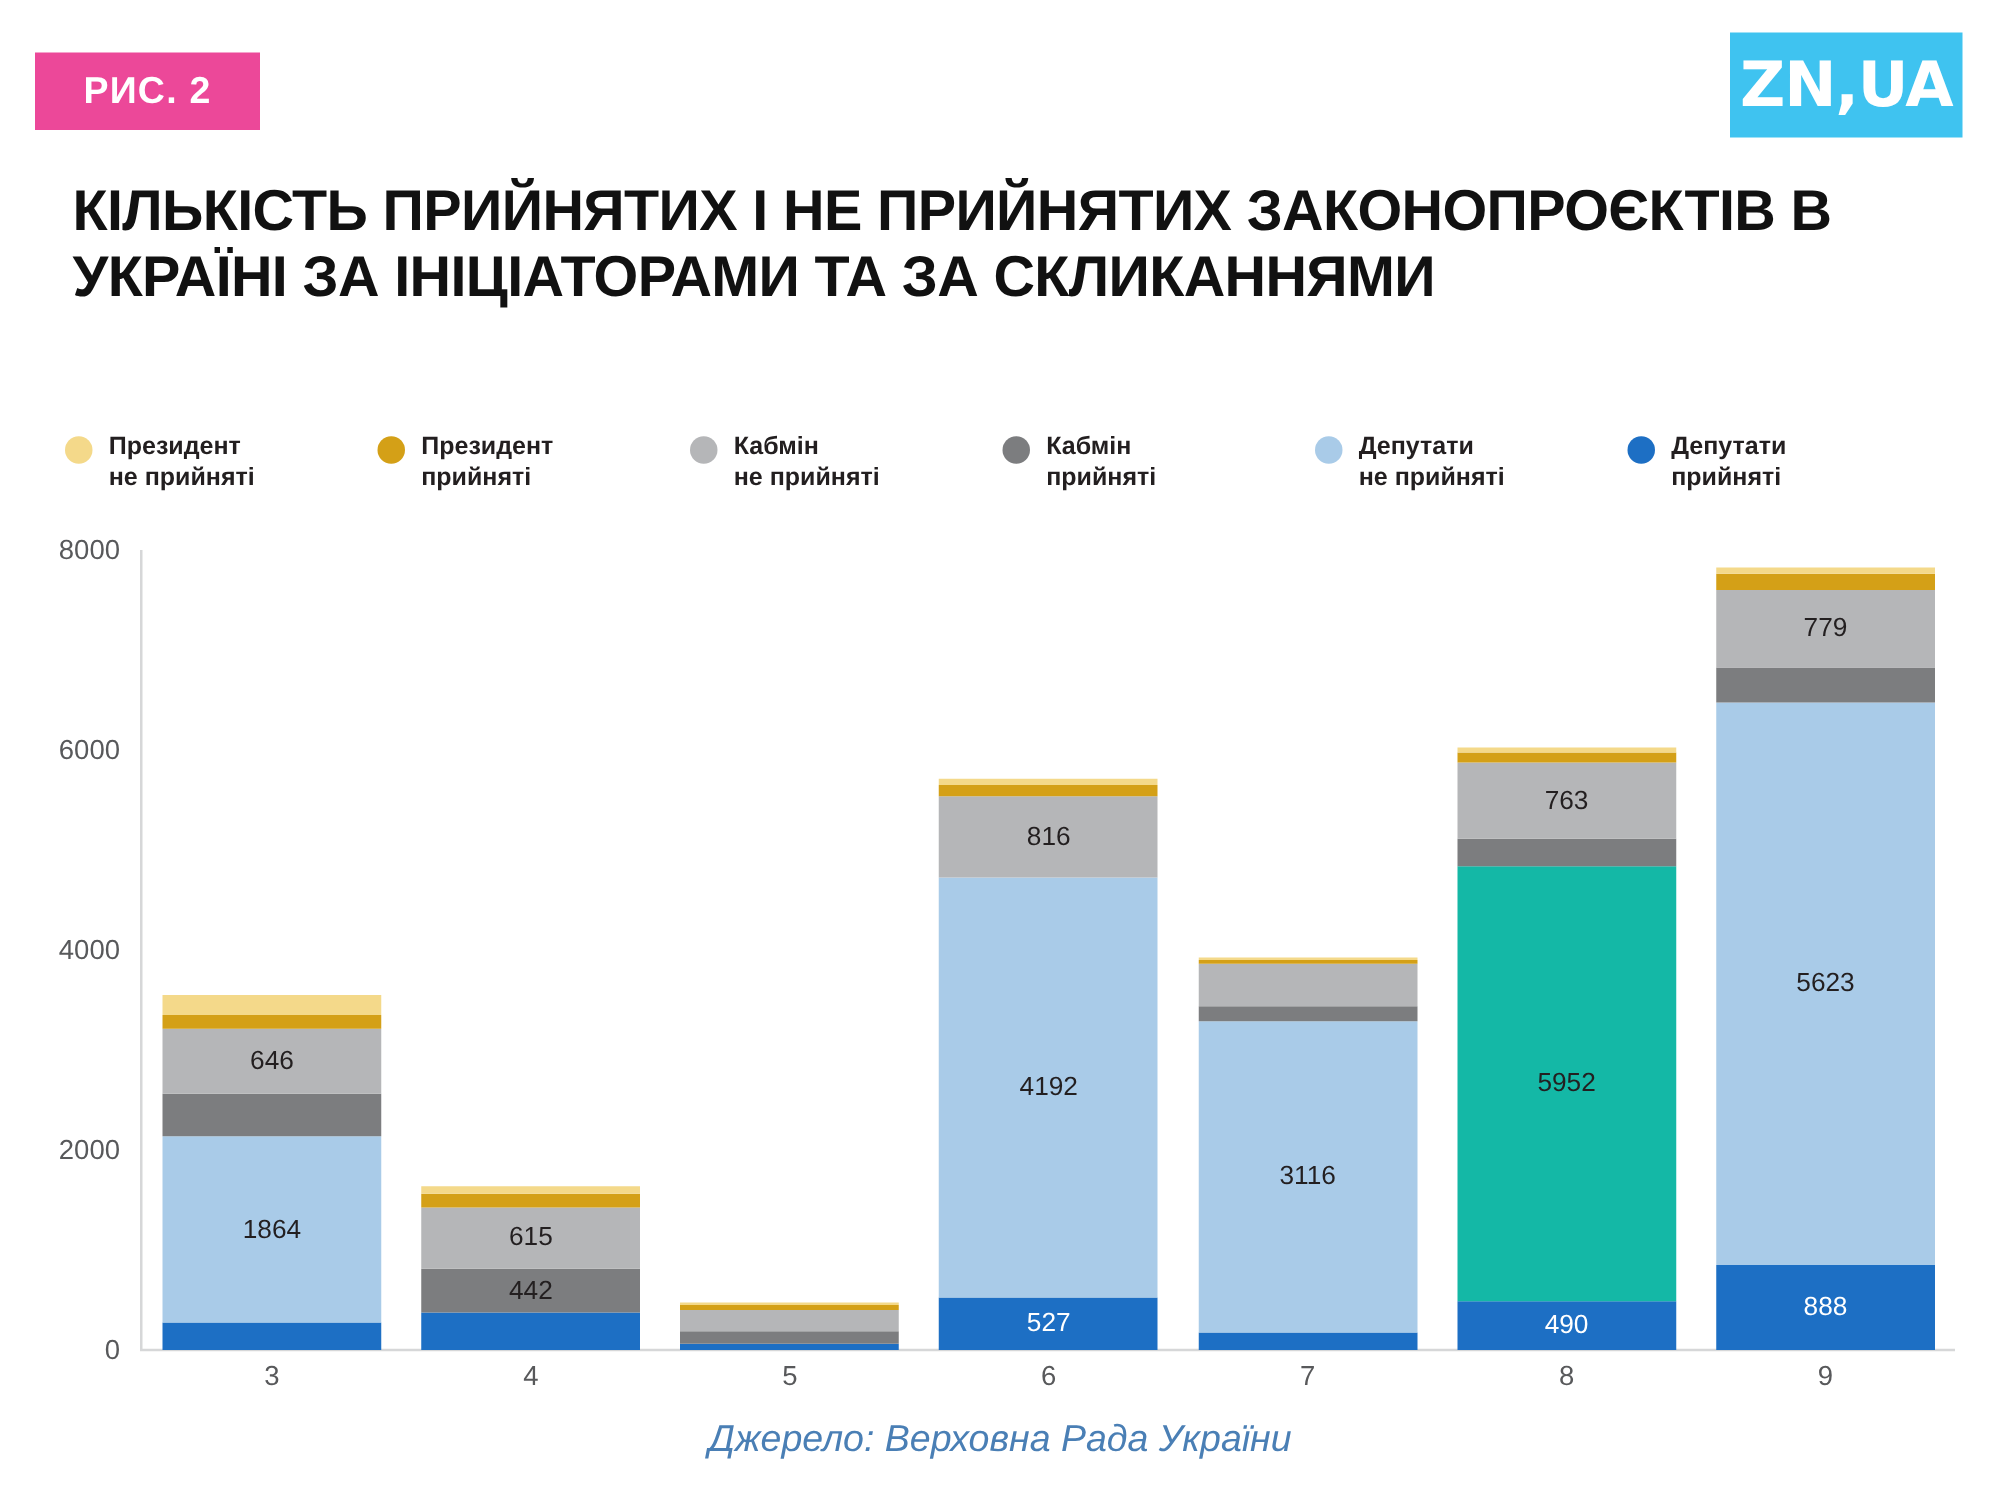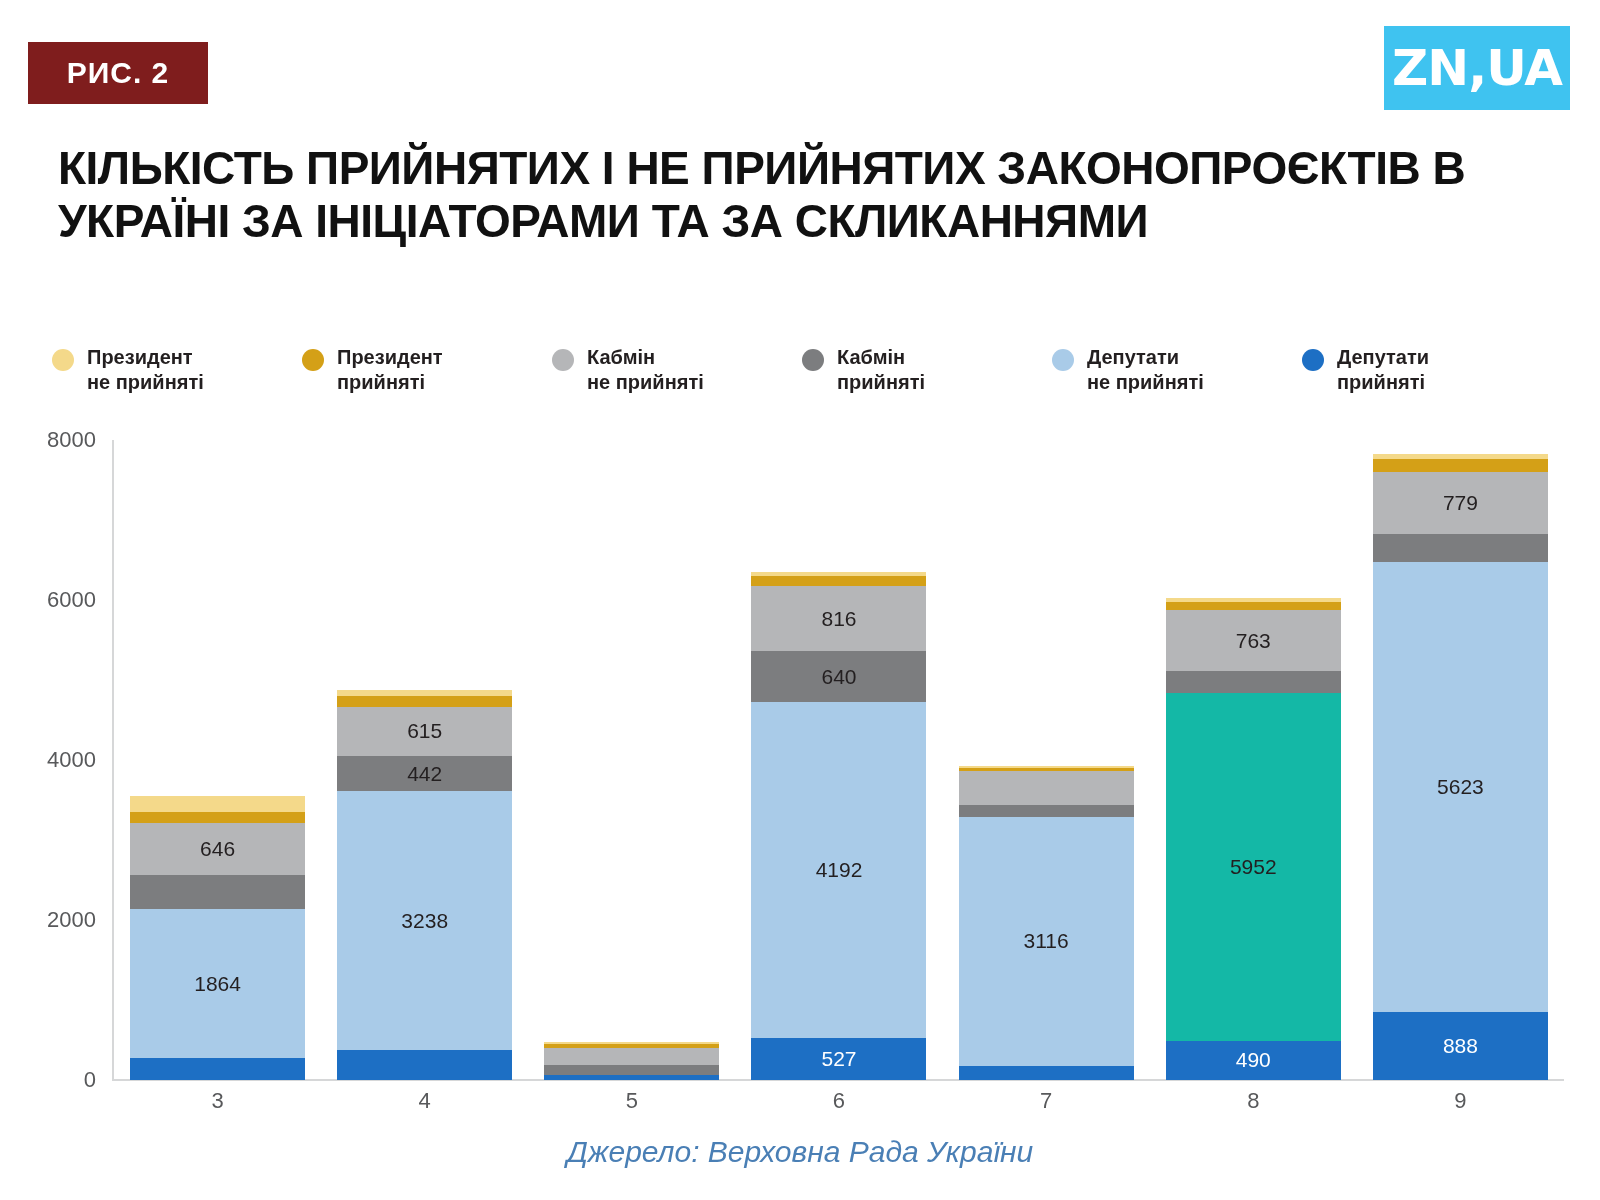--- a/index.html
+++ b/index.html
@@ -16,21 +16,21 @@
     position: relative;
   }
 
   
   .fig-tag {
     position: absolute;
     left: 28px;
     top: 42px;
     width: 180px;
     height: 62px;
-    background: #7f1d1d;
+    background: #ec4899;
     display: flex;
     align-items: center;
     justify-content: center;
   }
   .fig-tag span {
     color: #ffffff;
     font-size: 30px;
     font-weight: bold;
     letter-spacing: 1px;
   }
@@ -270,23 +270,20 @@
           <div class="seg" style="height: 51.68px; background: rgb(181, 182, 184);">
             <span class="seg-label">646</span>
           </div>
           <div class="seg" style="height: 11.6px; background: rgb(212, 160, 23);"></div>
           <div class="seg" style="height: 16px; background: rgb(244, 217, 138);"></div>
         </div>
       </div>
       <div class="bar-group">
         <div class="bar">
           <div class="seg" style="height: 29.76px; background: rgb(29, 111, 196);"></div>
-          <div class="seg" style="height: 259.04px; background: rgb(169, 203, 232);">
-            <span class="seg-label">3238</span>
-          </div>
           <div class="seg" style="height: 35.36px; background: rgb(124, 125, 127);">
             <span class="seg-label">442</span>
           </div>
           <div class="seg" style="height: 49.2px; background: rgb(181, 182, 184);">
             <span class="seg-label">615</span>
           </div>
           <div class="seg" style="height: 10.4px; background: rgb(212, 160, 23);"></div>
           <div class="seg" style="height: 6px; background: rgb(244, 217, 138);"></div>
         </div>
       </div>
@@ -299,23 +296,20 @@
           <div class="seg" style="height: 2.4px; background: rgb(244, 217, 138);"></div>
         </div>
       </div>
       <div class="bar-group">
         <div class="bar">
           <div class="seg" style="height: 42.16px; background: rgb(29, 111, 196);">
             <span class="seg-label white">527</span>
           </div>
           <div class="seg" style="height: 335.36px; background: rgb(169, 203, 232);">
             <span class="seg-label">4192</span>
-          </div>
-          <div class="seg" style="height: 51.2px; background: rgb(124, 125, 127);">
-            <span class="seg-label">640</span>
           </div>
           <div class="seg" style="height: 65.28px; background: rgb(181, 182, 184);">
             <span class="seg-label">816</span>
           </div>
           <div class="seg" style="height: 9.6px; background: rgb(212, 160, 23);"></div>
           <div class="seg" style="height: 4.4px; background: rgb(244, 217, 138);"></div>
         </div>
       </div>
       <div class="bar-group">
         <div class="bar">

